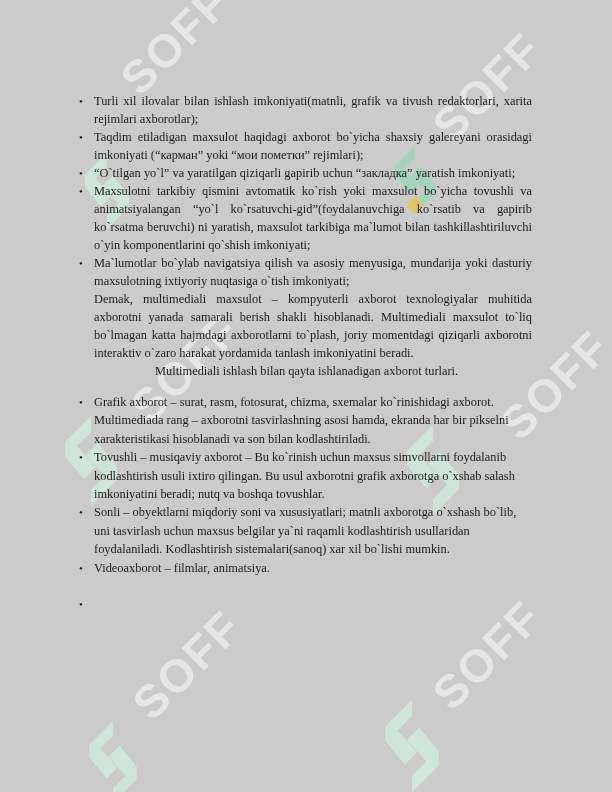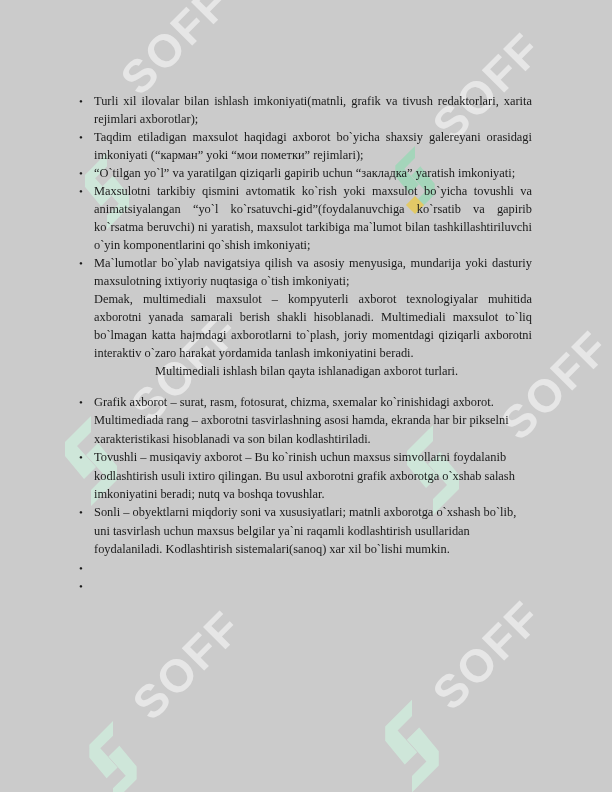--- a/index.html
+++ b/index.html
@@ -142,20 +142,21 @@
       <li>
         <span class="bm">•</span>
         <span>Tovushli – musiqaviy axborot – Bu ko`rinish uchun maxsus simvollarni foydalanib kodlashtirish usuli ixtiro qilingan. Bu usul axborotni grafik axborotga o`xshab salash imkoniyatini beradi; nutq va boshqa tovushlar.</span>
       </li>
       <li>
         <span class="bm">•</span>
         <span>Sonli – obyektlarni miqdoriy soni va xususiyatlari; matnli axborotga o`xshash bo`lib, uni tasvirlash uchun maxsus belgilar ya`ni raqamli kodlashtirish usullaridan foydalaniladi. Kodlashtirish sistemalari(sanoq) xar xil bo`lishi mumkin.</span>
       </li>
       <li>
         <span class="bm">•</span>
+        <span>Videoaxborot – filmlar, animatsiya.</span>
       </li>
       <li class="gap-top">
         <span class="bm">•</span>
       </li>
     </ul>
 
   </div>
 </div>
 
 </body></html>

